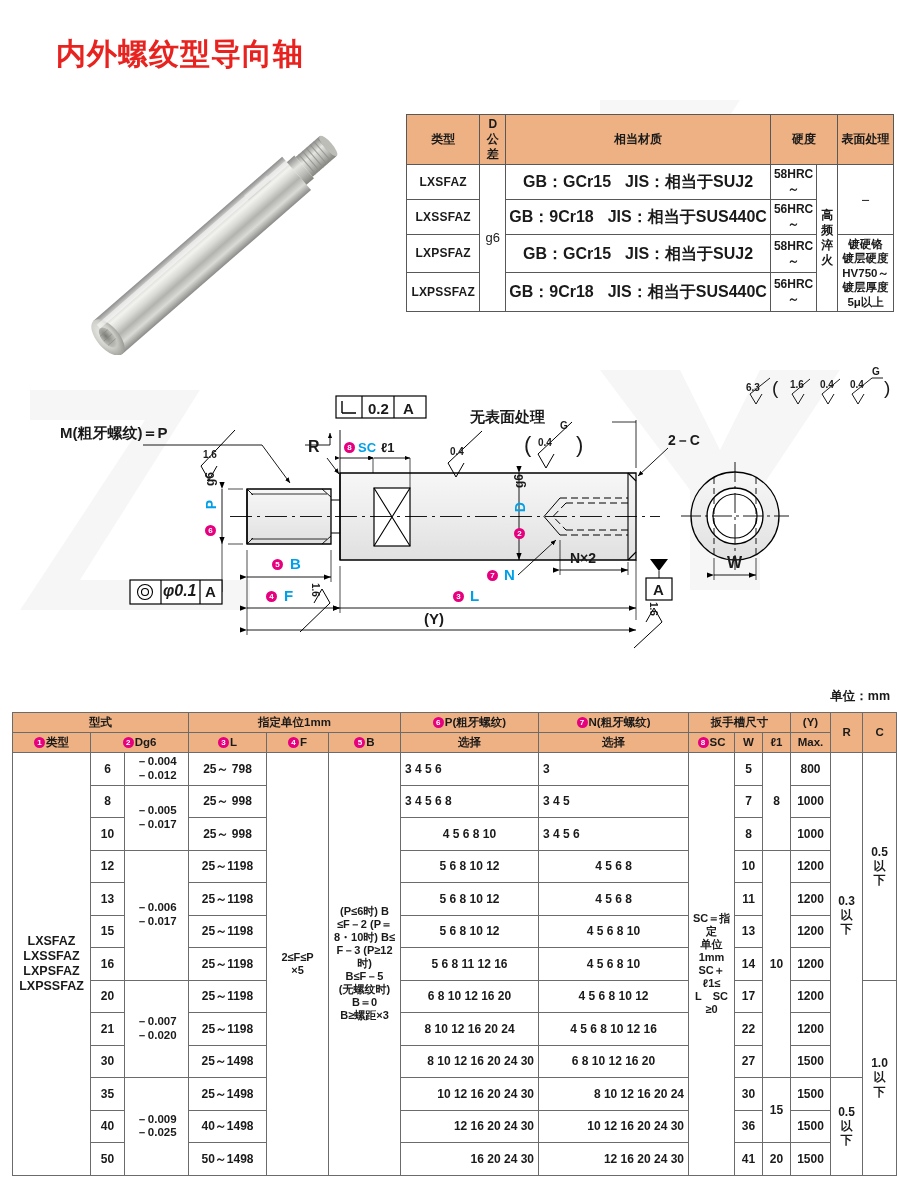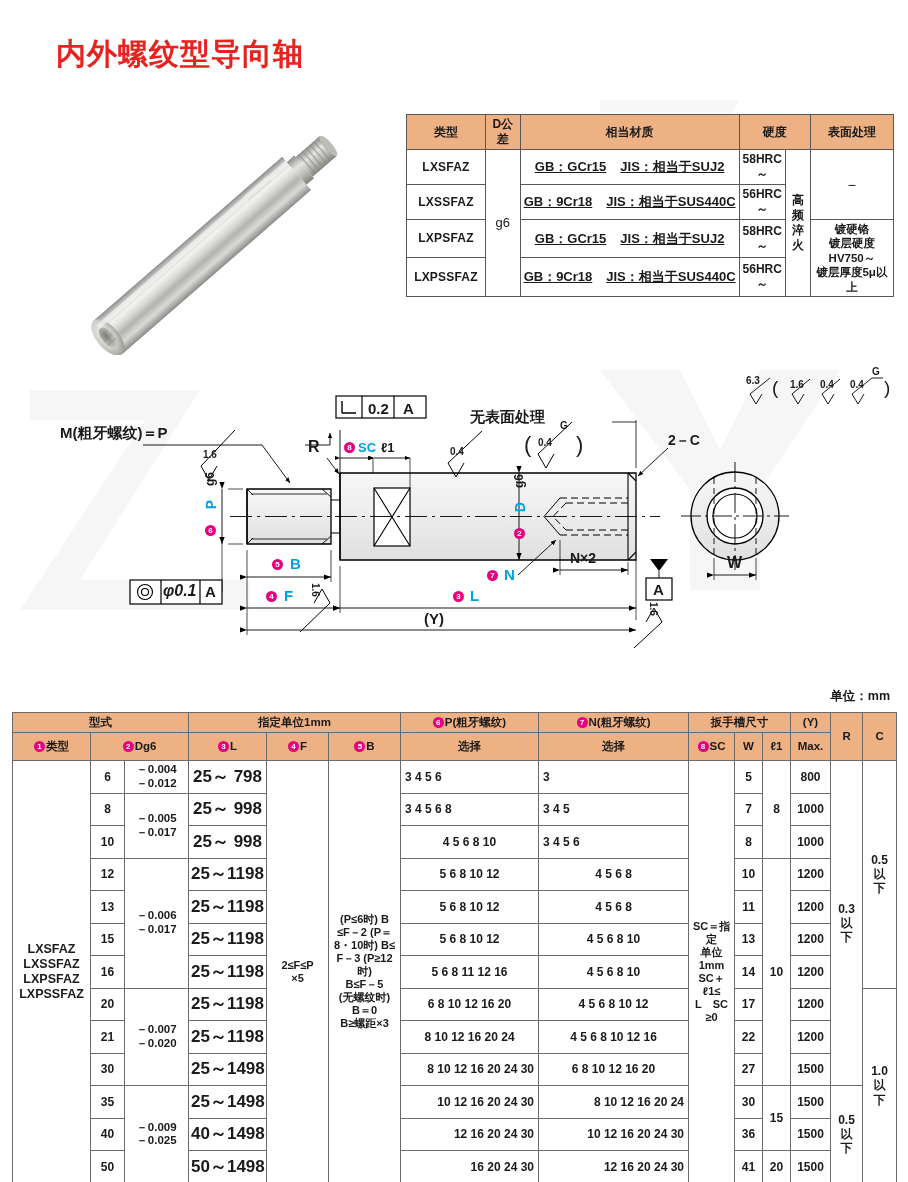--- a/index.html
+++ b/index.html
@@ -30,21 +30,21 @@
     position:absolute; left:406px; top:114px; width:488px;
     border-collapse:collapse; font-size:11.5px;
   }
   #material-table td, #material-table th {
     border:1px solid #585858; text-align:center; vertical-align:middle;
     padding:2px 3px; background:#fff; line-height:1.25;
   }
   #material-table thead th { background:#eeb183; font-weight:700; font-size:12px; height:26px; }
   #material-table tbody td { height:35px; }
   .mt-type { font-size:12px; font-weight:600; letter-spacing:.2px; }
-  .mt-mat { text-align:left; padding-left:7px; font-size:13px; font-weight:600; white-space:nowrap;text-decoration:underline; }
+  .mt-mat { text-align:left; padding-left:7px; font-size:16px; font-weight:600; white-space:nowrap; }
   .mt-mat .sp { display:inline-block; width:14px; }
   .mt-hrc { font-size:12px; font-weight:600; }
   .mt-vert { font-size:12px; font-weight:600; line-height:1.3; }
   .mt-surf { font-size:11.5px; font-weight:600; line-height:1.45; }
   .mt-g6 { font-size:13px; }
 
   
   #drawing { position:absolute; left:0; top:370px; width:908px; height:300px; }
   #drawing svg { display:block; }
 
@@ -55,25 +55,25 @@
   #spec-table {
     position:absolute; left:12px; top:712px; width:884px;
     border-collapse:collapse; font-size:11px; table-layout:fixed;
   }
   #spec-table th, #spec-table td {
     border:1px solid #6b6b6b; background:#fff;
     text-align:center; vertical-align:middle; padding:0 2px; line-height:1.18;
   }
   #spec-table thead th { background:#eeb183; font-weight:700; font-size:11.5px; }
   #spec-table thead tr:nth-child(1) th { height:20px; }
-  #spec-table thead tr:nth-child(2) th { height:28px;margin-top:44px; }
+  #spec-table thead tr:nth-child(2) th { height:20px;margin-top:44px; }
   #spec-table tbody tr { height:32.5px; }
   .num { font-size:12px; font-weight:600; white-space:nowrap; }
   .tol { font-size:11.5px; font-weight:600; line-height:1.3; white-space:nowrap; }
-  .lrange { font-size:17px; font-weight:600; white-space:nowrap; }
+  .lrange { font-size:12px; font-weight:600; white-space:nowrap; }
   .optleft { text-align:left !important; padding-left:4px !important; font-size:12px; font-weight:600; white-space:nowrap; }
   .optright { text-align:right !important; padding-right:4px !important; font-size:12px; font-weight:600; white-space:nowrap;margin-left:19px; }
   .optcent { font-size:12px; font-weight:600; white-space:nowrap; }
   .wrapcell { font-size:11px; font-weight:600; line-height:1.45; padding:2px 1px !important; }
   .vtxt { font-size:12px; font-weight:600; line-height:1.5; }
   .typelist { font-size:12.5px; font-weight:600; line-height:1.95; }
 
   .badge {
     display:inline-block; width:11px; height:11px; border-radius:50%;
     background:#e6007e; color:#fff; font-size:8px; line-height:11px;
@@ -403,21 +403,21 @@
 
   <span style="position:absolute;left:203px;top:79px;font-size:10px;font-weight:700;">1.6</span>
   <span style="position:absolute;left:450px;top:76px;font-size:10px;font-weight:700;">0.4</span>
   <span style="position:absolute;left:538px;top:67px;font-size:10px;font-weight:700;">0.4</span>
   <span style="position:absolute;left:560px;top:50px;font-size:10px;font-weight:700;">G</span>
   <span style="position:absolute;left:524px;top:62px;font-size:22px;">(</span>
   <span style="position:absolute;left:576px;top:62px;font-size:22px;">)</span>
   <span style="position:absolute;left:310px;top:213px;font-size:10px;font-weight:700;writing-mode:vertical-rl;">1.6</span>
   <span style="position:absolute;left:648px;top:232px;font-size:10px;font-weight:700;writing-mode:vertical-rl;">1.6</span>
 
-  <span style="position:absolute;left:746px;top:5px;font-size:10px;font-weight:700;">6.3</span>
+  <span style="position:absolute;left:746px;top:12px;font-size:10px;font-weight:700;">6.3</span>
   <span style="position:absolute;left:772px;top:7px;font-size:19px;">(</span>
   <span style="position:absolute;left:790px;top:9px;font-size:10px;font-weight:700;">1.6</span>
   <span style="position:absolute;left:820px;top:9px;font-size:10px;font-weight:700;">0.4</span>
   <span style="position:absolute;left:850px;top:9px;font-size:10px;font-weight:700;">0.4</span>
   <span style="position:absolute;left:872px;top:-4px;font-size:10px;font-weight:700;">G</span>
   <span style="position:absolute;left:884px;top:7px;font-size:19px;">)</span>
 </div>
 </div>
 
 <div id="unit-note">单位：mm</div>

